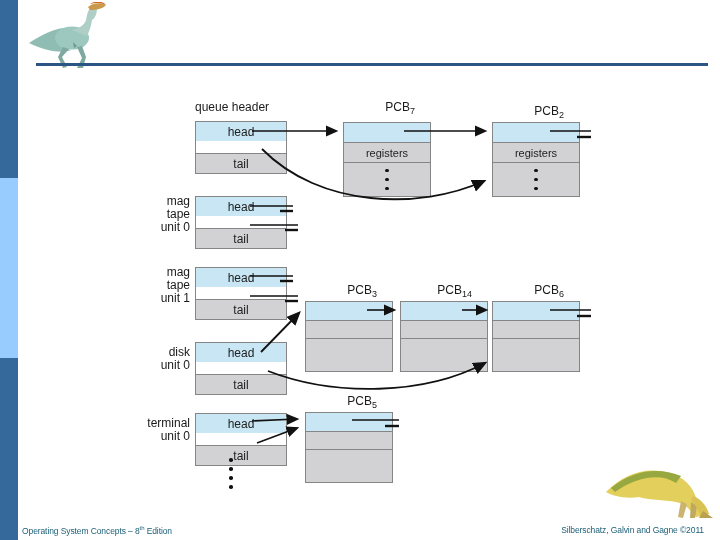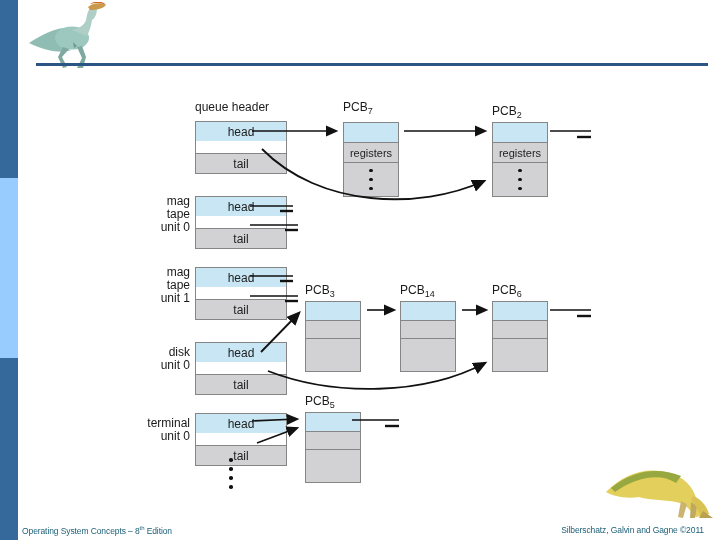--- a/index.html
+++ b/index.html
@@ -9,32 +9,32 @@
   .sidebar-seg{position:absolute;left:0;width:18px;}
   .seg-top{top:0;height:178px;background:#35689B;}
   .seg-mid{top:178px;height:180px;background:#99CCFE;}
   .seg-bot{top:358px;height:182px;background:#35689B;}
   
   .title{position:absolute;left:110px;top:28px;width:600px;
          font-size:26px;font-weight:bold;color:#196690;letter-spacing:-0.5px;white-space:nowrap;}
   .title-rule{position:absolute;left:36px;top:63px;width:672px;height:3px;background:#2A5584;}
   
   .colhead{position:absolute;width:72px;text-align:center;font-size:12px;color:#1a1a1a;white-space:nowrap;}
-  .pcb-label{position:absolute;width:72px;text-align:left;font-size:12px;color:#1a1a1a;}
+  .pcb-label{position:absolute;width:72px;text-align:right;font-size:12px;color:#1a1a1a;}
   .pcb-label sub{font-size:9px;}
   .qlabel{position:absolute;width:74px;text-align:right;font-size:12px;line-height:13px;color:#1a1a1a;}
   
   .qbox{position:absolute;width:92px;border:1px solid #858585;box-sizing:border-box;}
   .cell{height:19px;display:flex;align-items:center;justify-content:center;
         font-size:12px;color:#222;}
   .cell + .cell{border-top:1px solid #858585;margin-top:12px;}
   .c-blue{background:#C8E6F4;}
   .c-gray{background:#D2D2D4;}
   
-  .pcb{position:absolute;width:56px;border:1px solid #858585;box-sizing:border-box;}
+  .pcb{position:absolute;width:88px;border:1px solid #858585;box-sizing:border-box;}
   .prow{display:flex;align-items:center;justify-content:center;font-size:11px;color:#222;}
   .prow + .prow{border-top:1px solid #858585;}
   .dots{flex-direction:column;justify-content:space-evenly;}
   .dot{width:3.5px;height:3.5px;border-radius:50%;background:#111;display:block;}
   .free-dots{position:absolute;display:flex;flex-direction:column;gap:5.5px;align-items:center;width:8px;}
   
   .arrows{position:absolute;left:0;top:0;pointer-events:none;}
   
   .footer-text{position:absolute;top:525px;font-size:8.5px;letter-spacing:-0.1px;color:#1E6078;}
   .footer-text sup{font-size:6px;}

